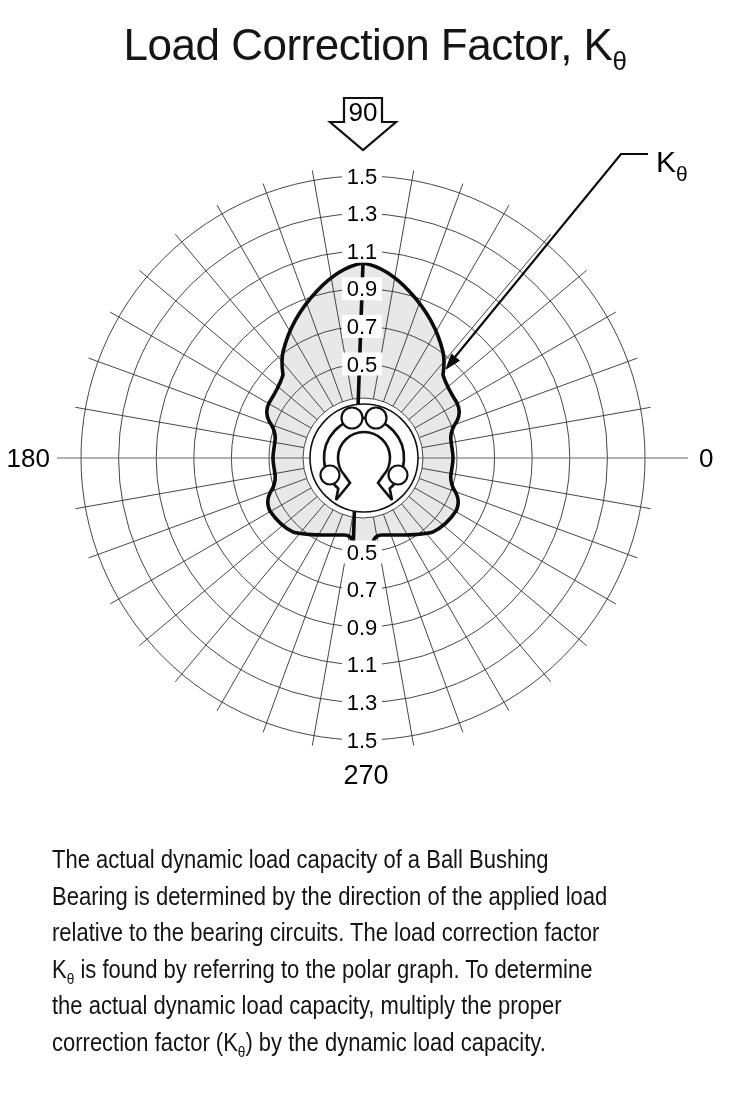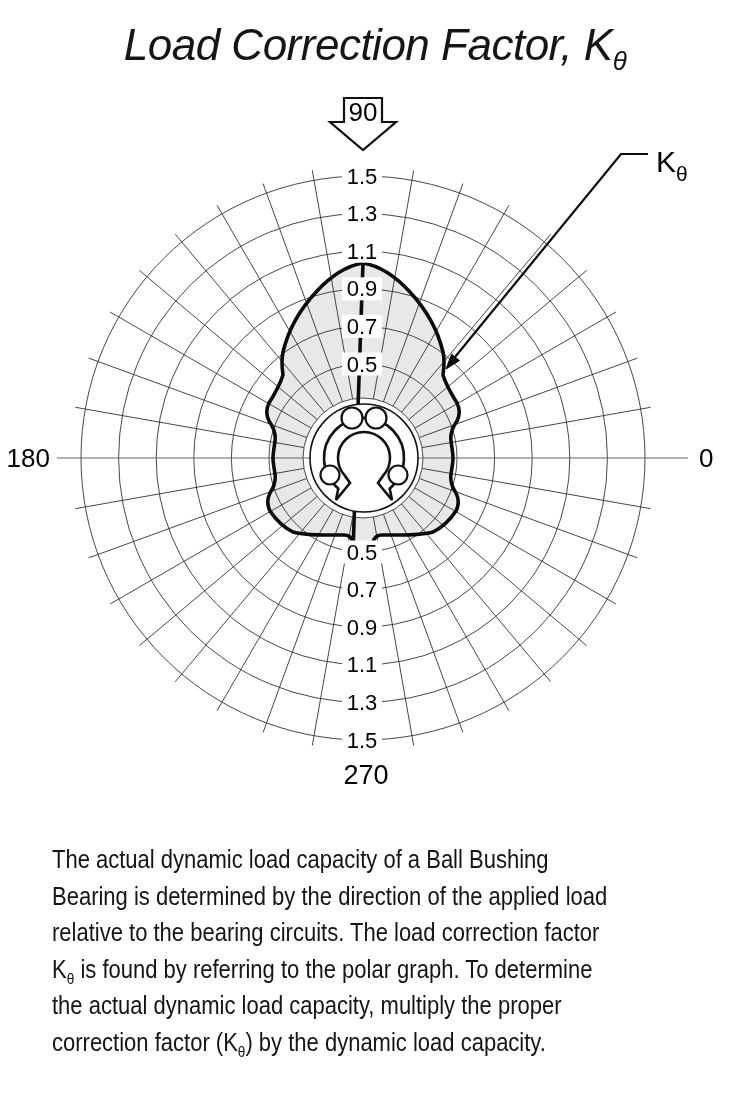--- a/index.html
+++ b/index.html
@@ -1,19 +1,19 @@
 <!DOCTYPE html>
 <html><head>
 <meta charset="utf-8">
 <style>
   html,body{margin:0;padding:0;background:#fff;}
   .page{position:relative;width:750px;height:1093px;background:#fff;overflow:hidden;
         font-family:"Liberation Sans",sans-serif;color:#0b0b0b;}
   .title{position:absolute;top:16px;left:0;width:750px;text-align:center;
-         font-size:44px;line-height:58px;letter-spacing:-0.5px;color:#151515;font-style:italic;}
+         font-size:44px;line-height:58px;letter-spacing:-0.5px;color:#151515;}
   .title sub{font-size:26px;line-height:0;}
   .chart-svg{position:absolute;top:0;left:0;}
   .para{position:absolute;top:841px;left:52px;width:770px;
         font-size:25px;line-height:36.5px;color:#141414;
         transform:scaleX(0.88);transform-origin:left top;}
   .para sub{font-size:0.62em;line-height:0;}
   text{font-family:"Liberation Sans",sans-serif;}
 </style>
 </head>
 <body>

